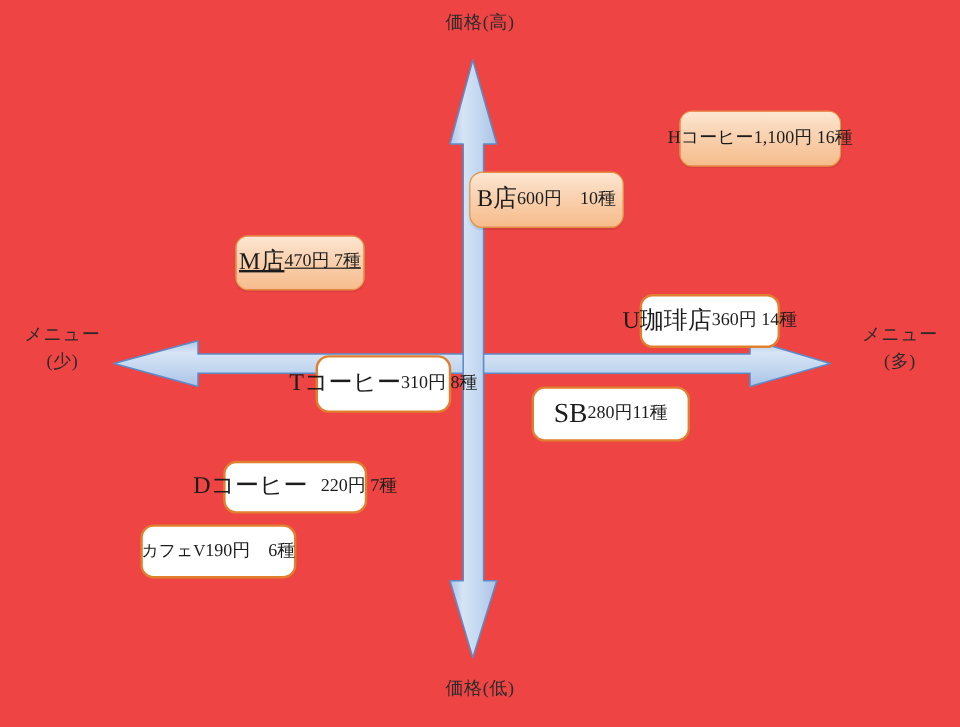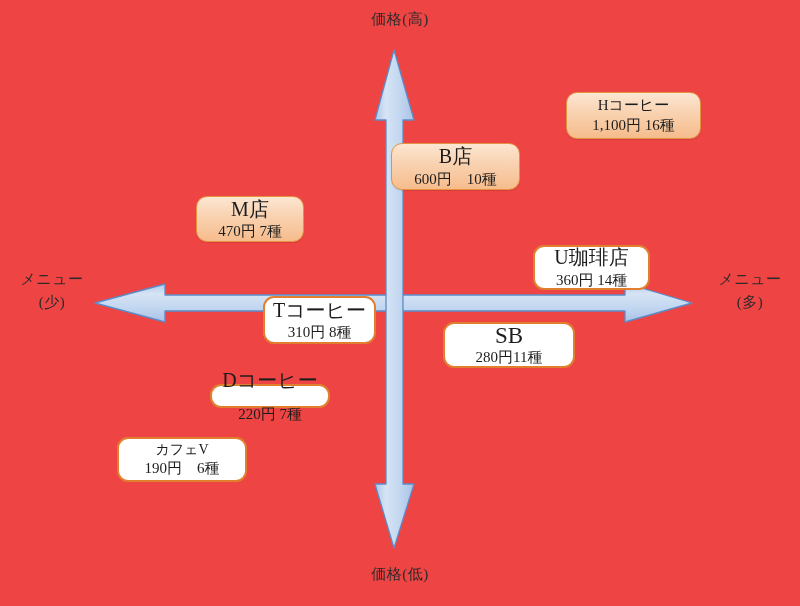--- a/index.html
+++ b/index.html
@@ -42,21 +42,21 @@
 
   
   .box {
     position: absolute;
     box-sizing: border-box;
     border-radius: 11px;
     text-align: center;
     color: #1c1c1c;
     font-family: "Liberation Serif", "DejaVu Serif", serif;
     display: flex;
-    flex-direction: column;
+    flex-direction: row;
     align-items: center;
     justify-content: center;
     line-height: 1.28;
     white-space: nowrap;
   }
   .box .name  { font-size: 20px; }
   .box .stats { font-size: 15px; }
 
   .box.filled {
     border: 1.6px solid #E3933F;
@@ -64,25 +64,25 @@
     box-shadow: 0 1px 1px rgba(0,0,0,0.10);
   }
   .box.outlined {
     border: 2.6px solid #E0802F;
     background: #ffffff;
   }
 
   
   #box-h   { left: 566px; top: 92px;  width: 135px; height: 47px; }
   #box-b   { left: 391px; top: 143px; width: 129px; height: 47px; }
-  #box-m   { left: 196px; top: 196px; width: 108px; height: 46px; }
+  #box-m   { left: 196px; top: 196px; width: 108px; height: 46px; text-decoration: underline; }
   #box-u   { left: 517px; top: 245px; width: 117px; height: 45px; margin-left: 16px; }
   #box-t   { left: 263px; top: 296px; width: 113px; height: 48px; }
   #box-sb  { left: 443px; top: 322px; width: 132px; height: 46px; }
-  #box-d   { left: 210px; top: 384px; width: 120px; height: 24px; gap: 11px; }
+  #box-d   { left: 186px; top: 384px; width: 120px; height: 44px; gap: 11px; }
   #box-v   { left: 117px; top: 437px; width: 130px; height: 45px; }
 
   
   #box-sb .name  { font-size: 23px; line-height: 1.12; }
   #box-sb .stats { font-size: 15px; }
 
   #box-h  .name, #box-h .stats  { font-size: 15px; }
   #box-v  .name { font-size: 14px; }
 </style>
 </head>

